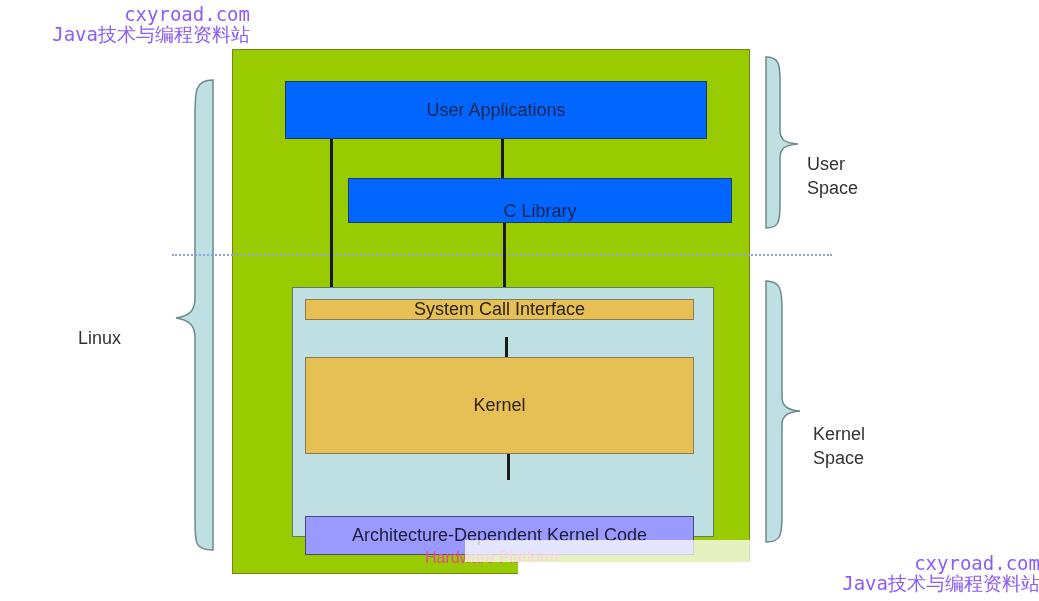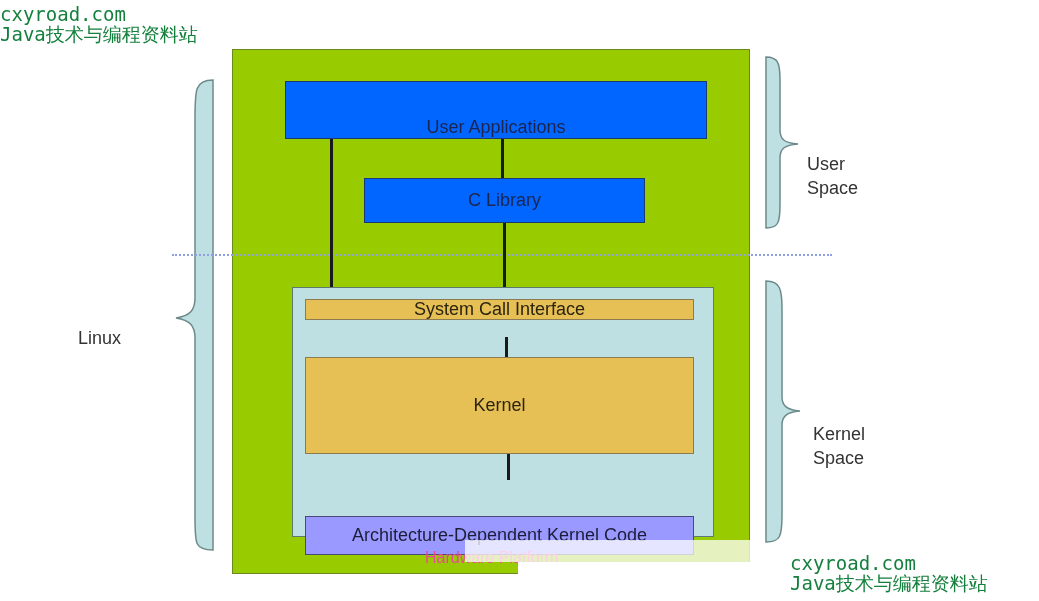--- a/index.html
+++ b/index.html
@@ -1,18 +1,18 @@
 <!DOCTYPE html>
 <html><head>
 <meta charset="utf-8">
 <style>
   html, body { margin:0; padding:0; background:#ffffff; }
   body { width:1039px; height:601px; position:relative; overflow:hidden; font-family:"Liberation Sans", sans-serif; }
   .abs { position:absolute; }
-  .wm { color:#15803d; font-family:"DejaVu Sans Mono", monospace; font-size:19px; line-height:20px; text-align:left; white-space:nowrap; }
+  .wm { color:#8b5cf6; font-family:"DejaVu Sans Mono", monospace; font-size:19px; line-height:20px; text-align:right; white-space:nowrap; }
   .outer { left:232px; top:49px; width:518px; height:525px; background:#99cc00; border:1px solid #6b8a1e; box-sizing:border-box; }
   .blue { background:#0066ff; border:1px solid #1c3a70; box-sizing:border-box; color:#1b2550; font-size:18px; display:flex; align-items:center; justify-content:center; }
   .kspace { left:292px; top:287px; width:422px; height:250px; background:#bfe0e3; border:1px solid #5d7a6e; box-sizing:border-box; }
   .orange { background:#e6bf55; border:1px solid #8c7a50; box-sizing:border-box; color:#2b2410; font-size:18px; display:flex; align-items:center; justify-content:center; }
   .purple { background:#9999ff; border:1px solid #4a4a7a; box-sizing:border-box; color:#1d1d3a; font-size:18px; display:flex; align-items:center; justify-content:center; }
   .vline { width:3px; background:#1a1a1a; }
   .lbl { color:#333333; font-size:18px; line-height:24px;margin-top:20px; }
   .dash { border-top:2px dotted #8fa0e6; height:0; }
   .hw { color:#ec4899; font-size:16px; }
   .blur { background:rgba(255,255,255,0.75); }
@@ -33,25 +33,25 @@
 <div class="abs dash" style="left:172px; top:254px; width:660px;"></div>
 
 <div class="abs outer"></div>
 
 <div class="abs dash" style="left:232px; top:254px; width:518px;"></div>
 
 <div class="abs vline" style="left:330px; top:138px; height:162px;"></div>
 <div class="abs vline" style="left:501px; top:138px; height:42px;"></div>
 <div class="abs vline" style="left:503px; top:221px; height:79px;"></div>
 
-<div class="abs blue" style="left:285px; top:81px; width:422px; height:58px;align-items:flex-end;">
+<div class="abs blue" style="left:285px; top:81px; width:422px; height:58px;">
   <span>User Applications</span>
 </div>
 
-<div class="abs blue" style="left:364px; top:178px; width:281px; height:45px;">
+<div class="abs blue" style="left:348px; top:178px; width:384px; height:45px;align-items:flex-end;">
   <span>C Library</span>
 </div>
 
 <div class="abs kspace"></div>
 
 <div class="abs vline" style="left:505px; top:337px; height:21px;"></div>
 <div class="abs vline" style="left:507px; top:453px; height:27px;"></div>
 
 <div class="abs orange" style="left:305px; top:299px; width:389px; height:21px;">
   <span>System Call Interface</span>

